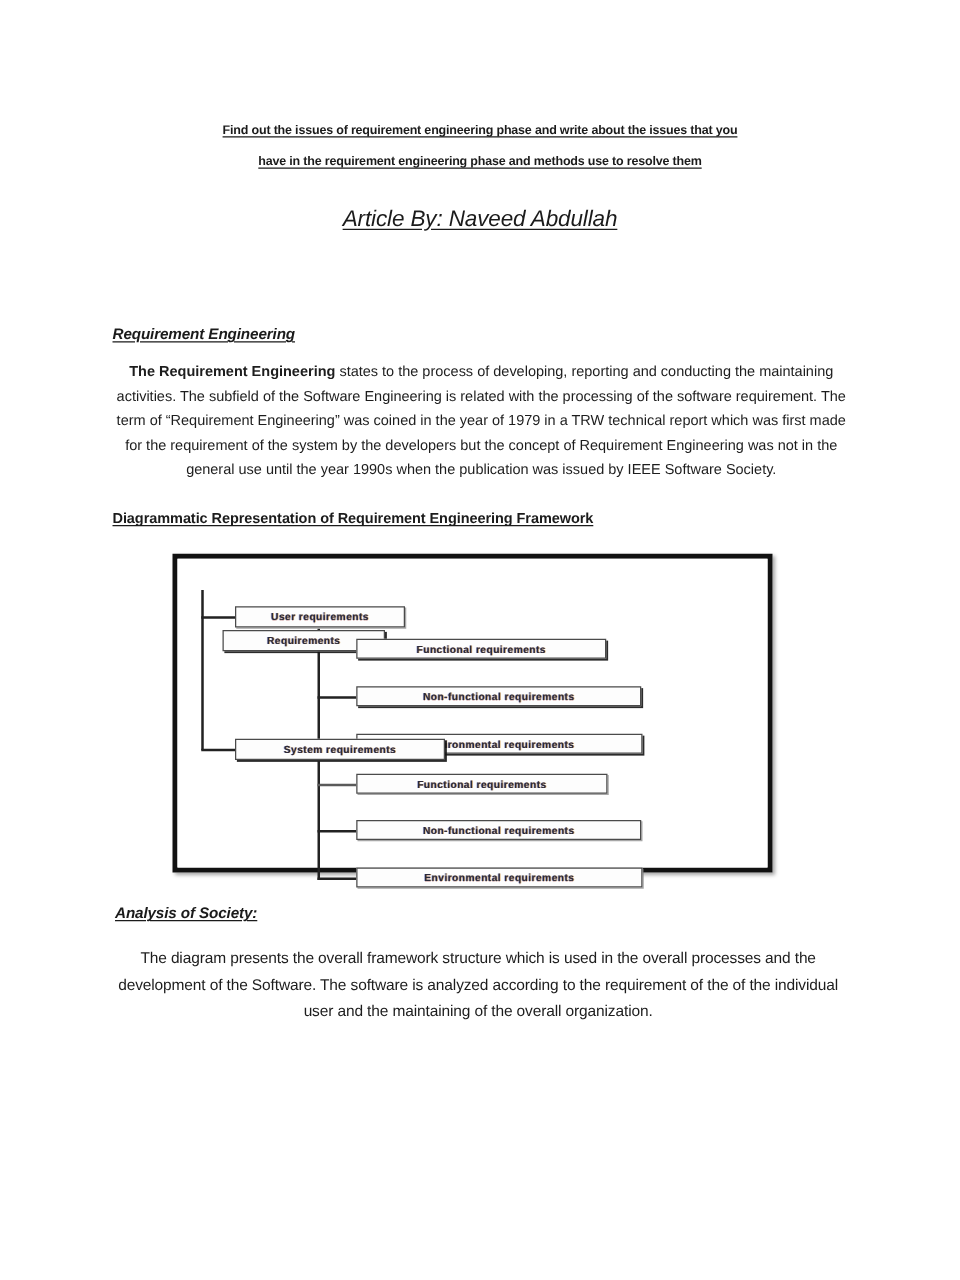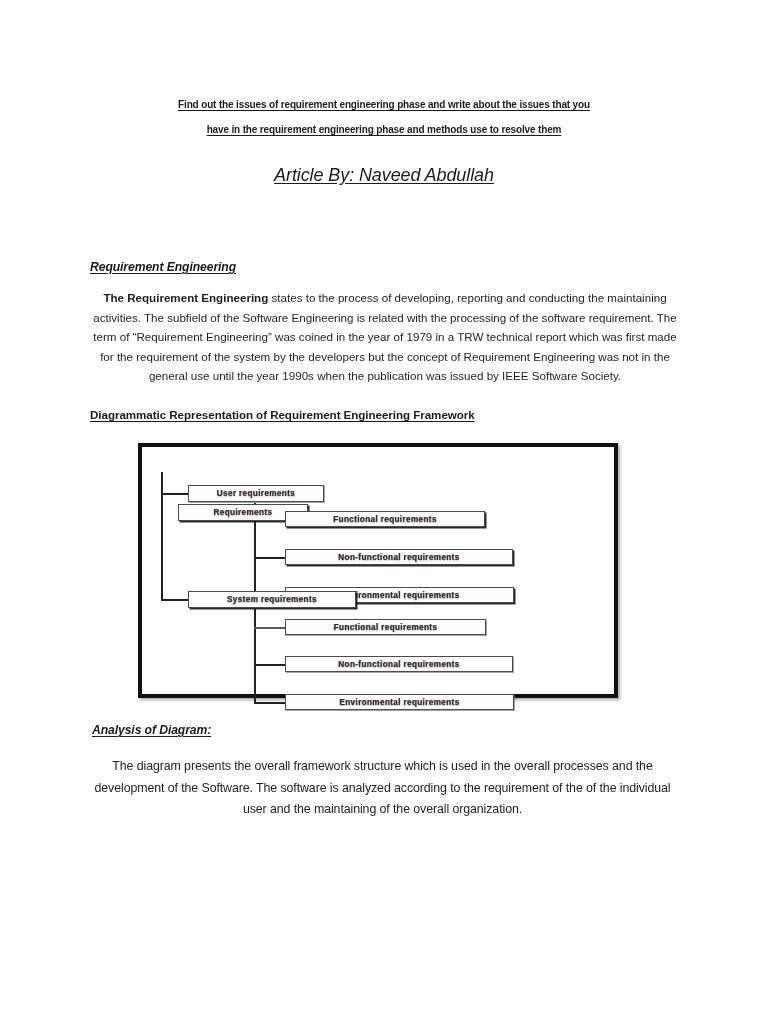--- a/index.html
+++ b/index.html
@@ -231,17 +231,17 @@
         <span>Non-functional requirements</span>
       </div>
 
       <div class="node light" style="left:143px; top:247px; width:229px; height:16px;">
         <span>Environmental requirements</span>
       </div>
 
     </div>
   </div>
 
-  <div class="section-heading heading-analysis">Analysis of Diagram:</div>
+  <div class="section-heading heading-analysis">Analysis of Society:</div>
 
   <p class="para para-analysis">The diagram presents the overall framework structure which is used in the overall processes and the development of the Software. The software is analyzed according to the requirement of the of the individual user and the maintaining of the overall organization.</p>
 
 </div>
 
 </body></html>

